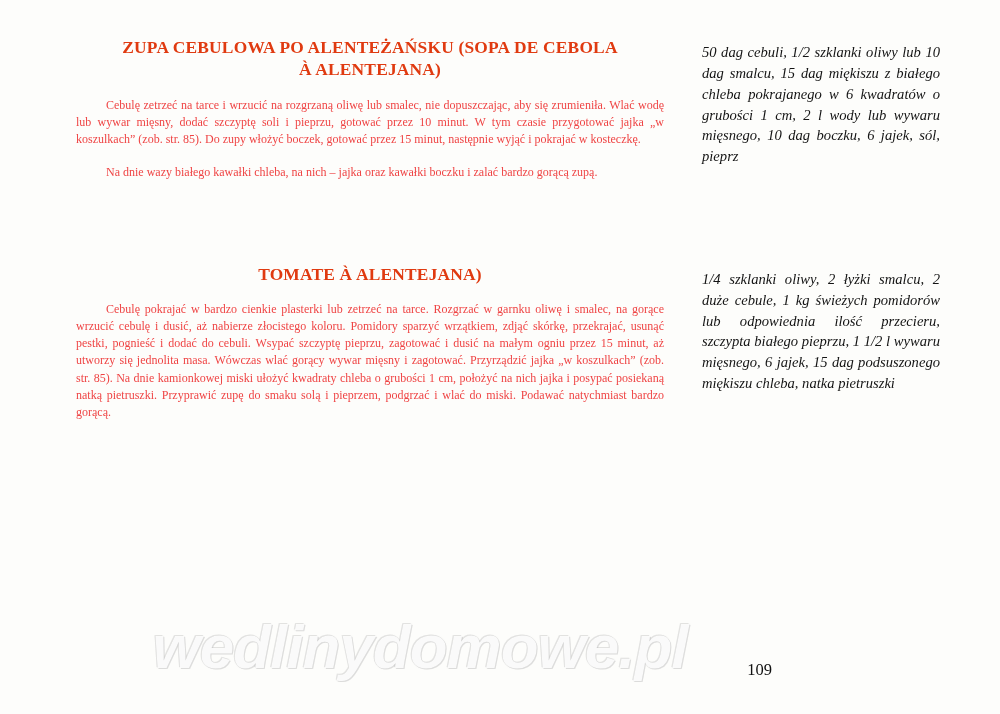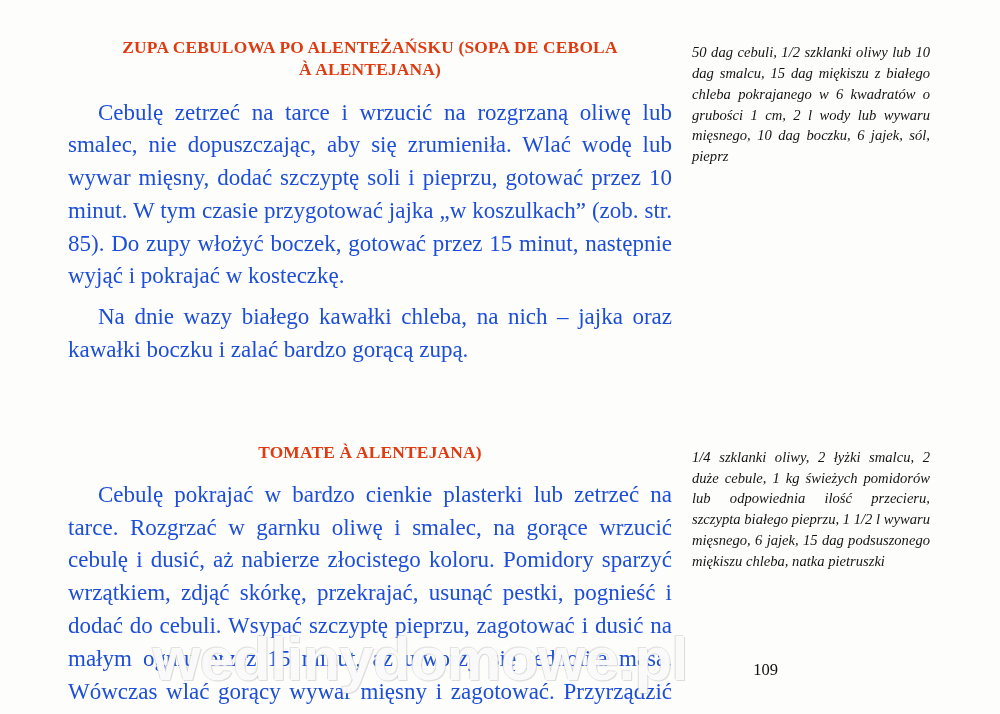--- a/index.html
+++ b/index.html
@@ -27,21 +27,21 @@
     align-items: flex-start;
     position: relative;
   }
   .recipe-main {
     width: 620px;
     flex: 0 0 620px;
   }
   .recipe-side {
     width: 238px;
     flex: 0 0 238px;
-    margin-left: 12px;
+    margin-left: 22px;
     font-style: italic;
     font-size: 14.6px;
     line-height: 1.43;
     color: #141414;
     text-align: justify;
     padding-top: 6px;
   }
   h2.recipe-title {
     color: #e03a10;
     font-size: 17.4px;
@@ -52,50 +52,51 @@
     text-align-last: center;
     line-height: 1.28;
     text-transform: uppercase;
     font-family: "Liberation Serif", serif;
   }
   h2.recipe-title .line2 {
     display: block;
     text-align: right;
   }
   p.body-text {
-    margin: 8px;
-    font-size: 23px;
+    margin: 16px;
+    font-size: 12px;
     line-height: 1.425;
-    color: #1d4ed8;
+    color: #ef4444;
     text-align: justify;
     text-indent: 30px;
     hyphens: manual;
   }
   p.body-text + p.body-text {
     margin-top: 0;
   }
   .spacer-between {
     height: 66px;
   }
   .page-number {
     position: absolute;
-    right: 62px;
+    right: 68px;
     bottom: 34px;
     font-size: 16.5px;
     color: #111;
     font-family: "Liberation Serif", serif;
   }
   .watermark {
     position: absolute;
     left: 0;
     right: 0;
-    bottom: 20px;
+    bottom: 32px;
     text-align: center;
     font-family: "Liberation Sans", sans-serif;
     font-weight: bold;
+    font-style: italic;
     font-size: 62px;
     letter-spacing: -1px;
     color: rgba(255,255,255,0.92);
     text-shadow:
        0 0 1px rgba(160,160,160,0.55),
        1px 1px 0 rgba(190,190,190,0.45),
       -1px -1px 0 rgba(190,190,190,0.35);
     pointer-events: none;
     user-select: none;
     white-space: nowrap;

